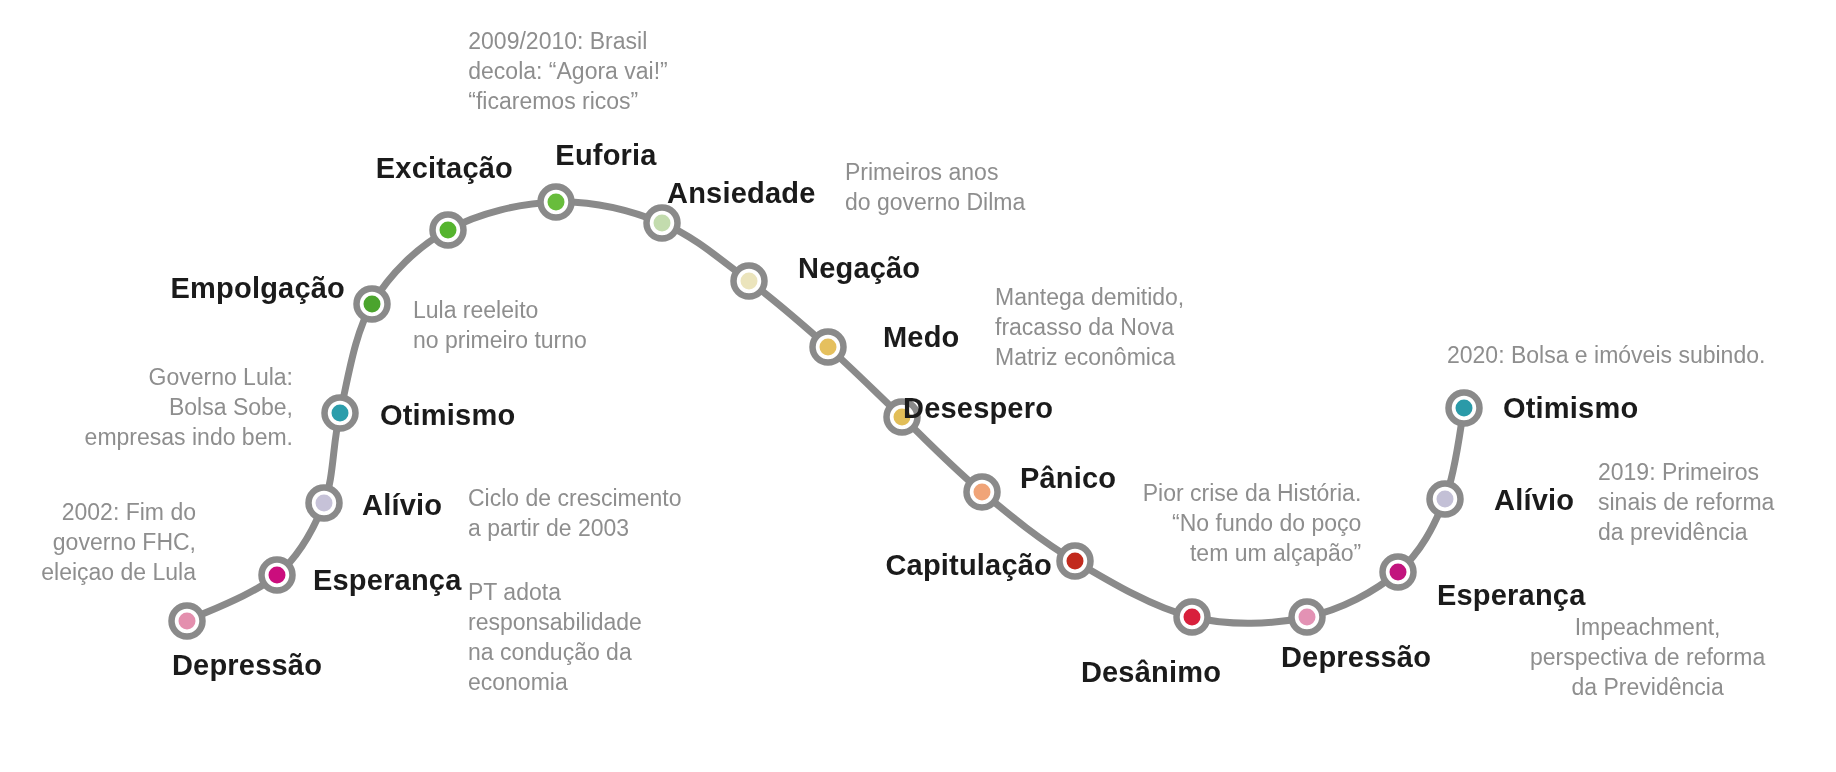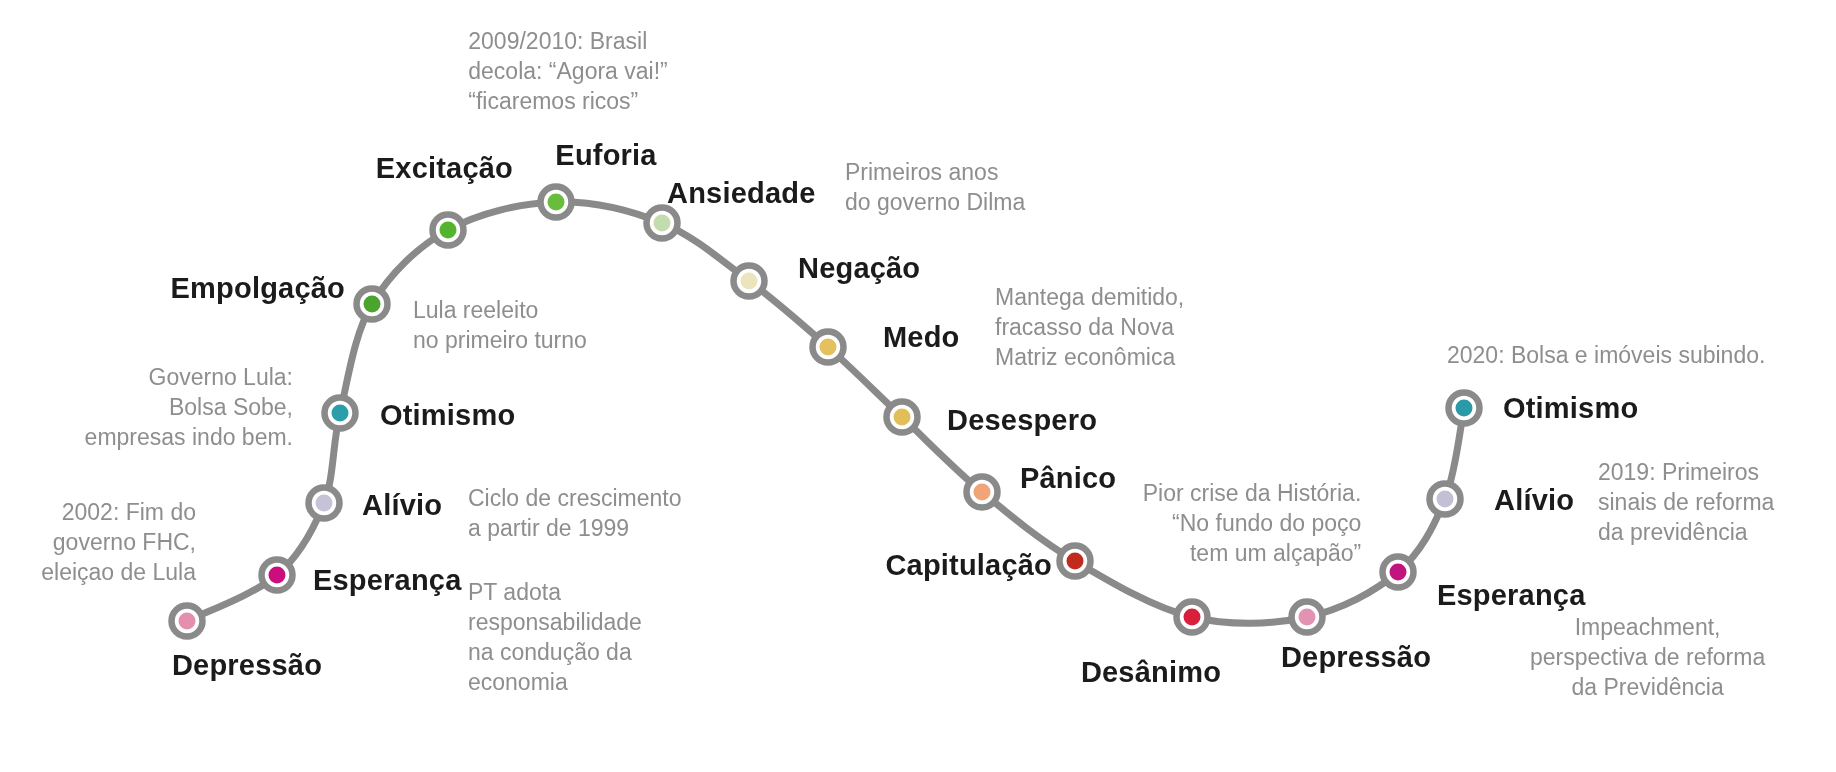--- a/index.html
+++ b/index.html
@@ -114,21 +114,21 @@
       <div class="emotion-label" style="top: 649px; color: rgb(27, 27, 27); left: 247px; transform: translateX(-50%); text-align: center;">Depressão</div>
       <div class="emotion-label" style="top: 564px; color: rgb(27, 27, 27); left: 313px;">Esperança</div>
       <div class="emotion-label" style="top: 489px; color: rgb(27, 27, 27); left: 362px;">Alívio</div>
       <div class="emotion-label" style="top: 399px; color: rgb(27, 27, 27); left: 380px;">Otimismo</div>
       <div class="emotion-label" style="top: 264px; color: rgb(27, 27, 27); right: 1491px; text-align: right; margin-top: 8px;">Empolgação</div>
       <div class="emotion-label" style="top: 152px; color: rgb(27, 27, 27); right: 1323px; text-align: right;">Excitação</div>
       <div class="emotion-label" style="top: 139px; color: rgb(27, 27, 27); left: 562px; transform: translateX(-50%); text-align: center; margin-left: 44px;">Euforia</div>
       <div class="emotion-label" style="top: 177px; color: rgb(27, 27, 27); left: 667px;">Ansiedade</div>
       <div class="emotion-label" style="top: 252px; color: rgb(27, 27, 27); left: 798px;">Negação</div>
       <div class="emotion-label" style="top: 321px; color: rgb(27, 27, 27); left: 883px;">Medo</div>
-      <div class="emotion-label" style="top: 392px; color: rgb(27, 27, 27); left: 947px; margin-top: 12px;">Desespero</div>
+      <div class="emotion-label" style="top: 392px; color: rgb(27, 27, 27); left: 903px;">Desespero</div>
       <div class="emotion-label" style="top: 462px; color: rgb(27, 27, 27); left: 1020px;">Pânico</div>
       <div class="emotion-label" style="top: 549px; color: rgb(27, 27, 27); right: 784px; text-align: right;">Capitulação</div>
       <div class="emotion-label" style="top: 640px; color: rgb(27, 27, 27); left: 1151px; transform: translateX(-50%); text-align: left; margin-top: 16px;">Desânimo</div>
       <div class="emotion-label" style="top: 641px; color: rgb(27, 27, 27); left: 1356px; transform: translateX(-50%); text-align: center;">Depressão</div>
       <div class="emotion-label" style="top: 579px; color: rgb(27, 27, 27); left: 1437px;">Esperança</div>
       <div class="emotion-label" style="top: 484px; color: rgb(27, 27, 27); left: 1494px;">Alívio</div>
       <div class="emotion-label" style="top: 392px; color: rgb(27, 27, 27); left: 1503px;">Otimismo</div>
     </div>
   <div id="annotations-layer">
       <div class="annotation" style="top: 26px; color: rgb(142, 142, 142); left: 568px; transform: translateX(-50%); text-align: left;">
@@ -149,21 +149,21 @@
         <div>Bolsa Sobe,</div>
         <div>empresas indo bem.</div>
       </div>
       <div class="annotation" style="top: 497px; color: rgb(142, 142, 142); right: 1640px; text-align: right;">
         <div>2002: Fim do</div>
         <div>governo FHC,</div>
         <div>eleiçao de Lula</div>
       </div>
       <div class="annotation" style="top: 483px; color: rgb(142, 142, 142); left: 468px;">
         <div>Ciclo de crescimento</div>
-        <div>a partir de 1999</div>
+        <div>a partir de 2003</div>
       </div>
       <div class="annotation" style="top: 577px; color: rgb(142, 142, 142); left: 468px;">
         <div>PT adota</div>
         <div>responsabilidade</div>
         <div>na condução da</div>
         <div>economia</div>
       </div>
       <div class="annotation" style="top: 282px; color: rgb(142, 142, 142); left: 995px;">
         <div>Mantega demitido,</div>
         <div>fracasso da Nova</div>

